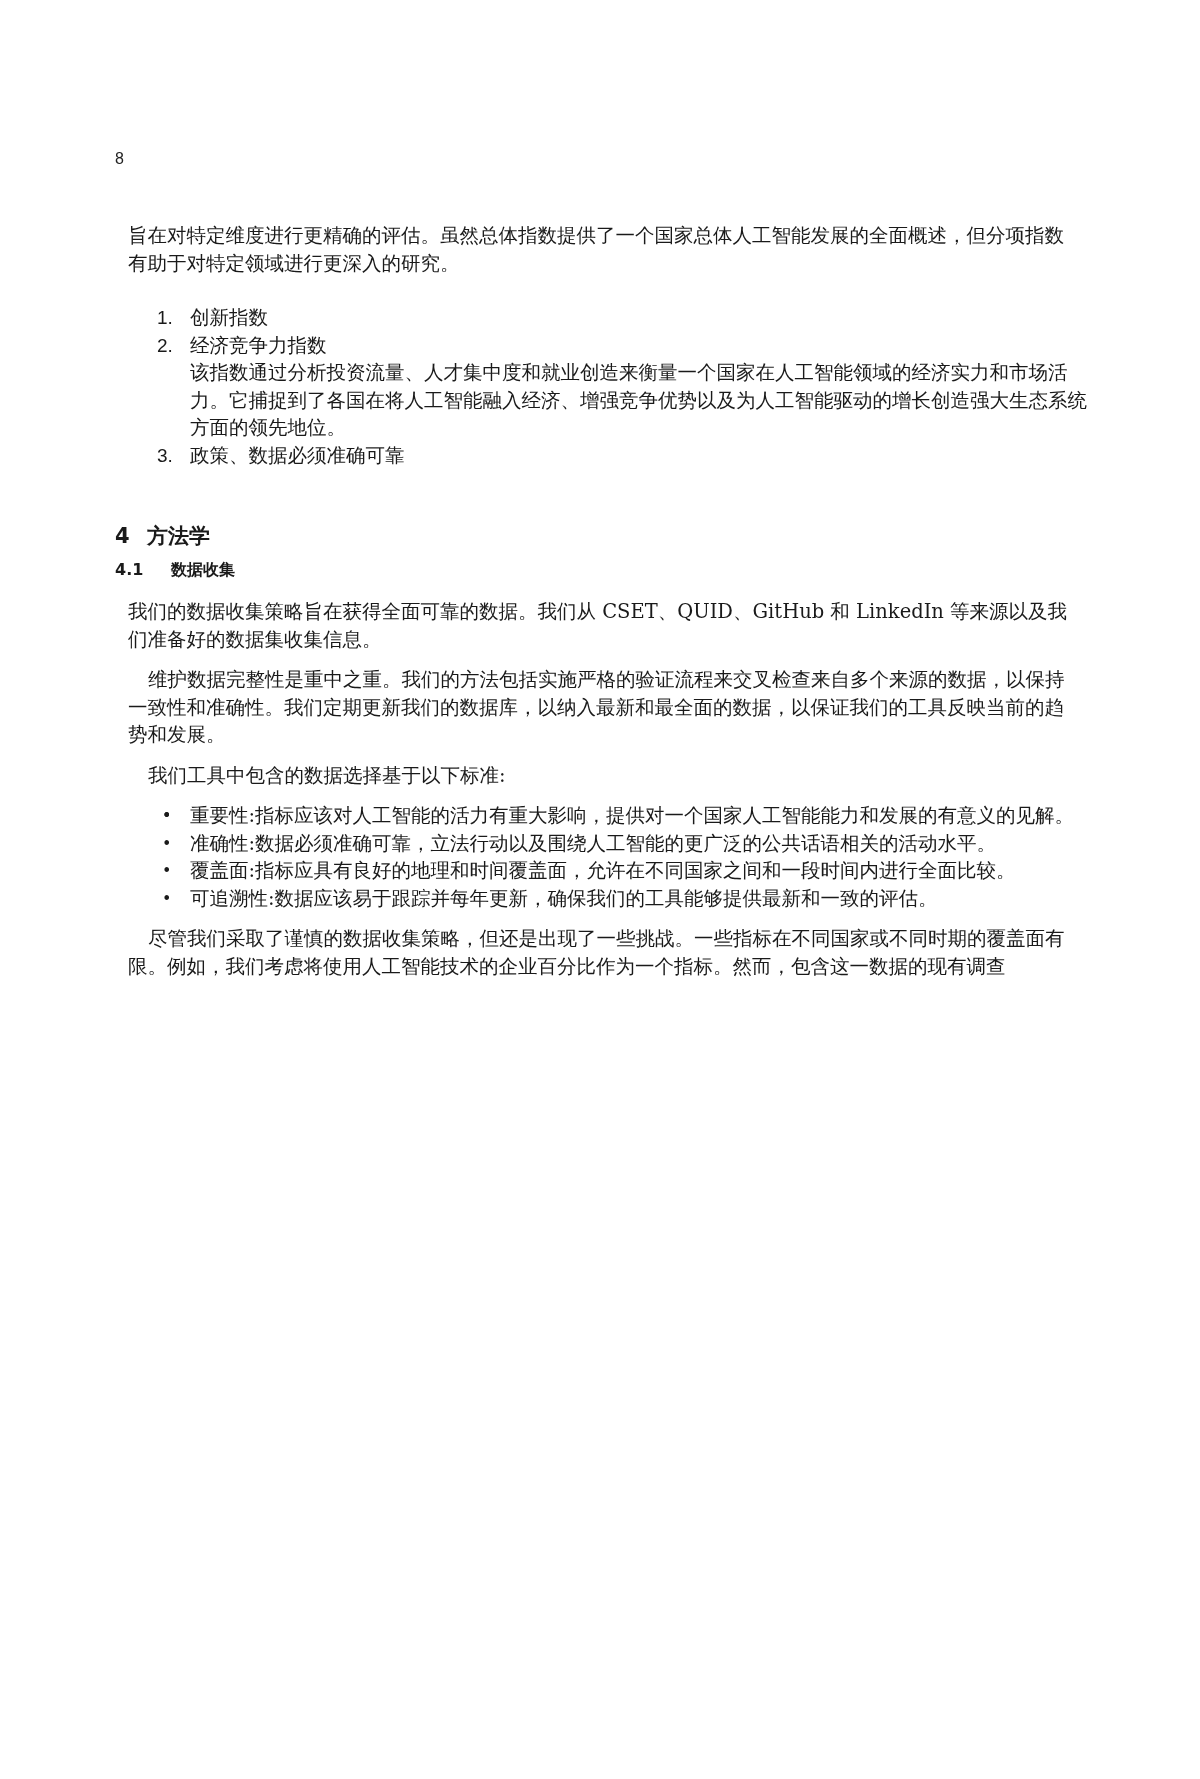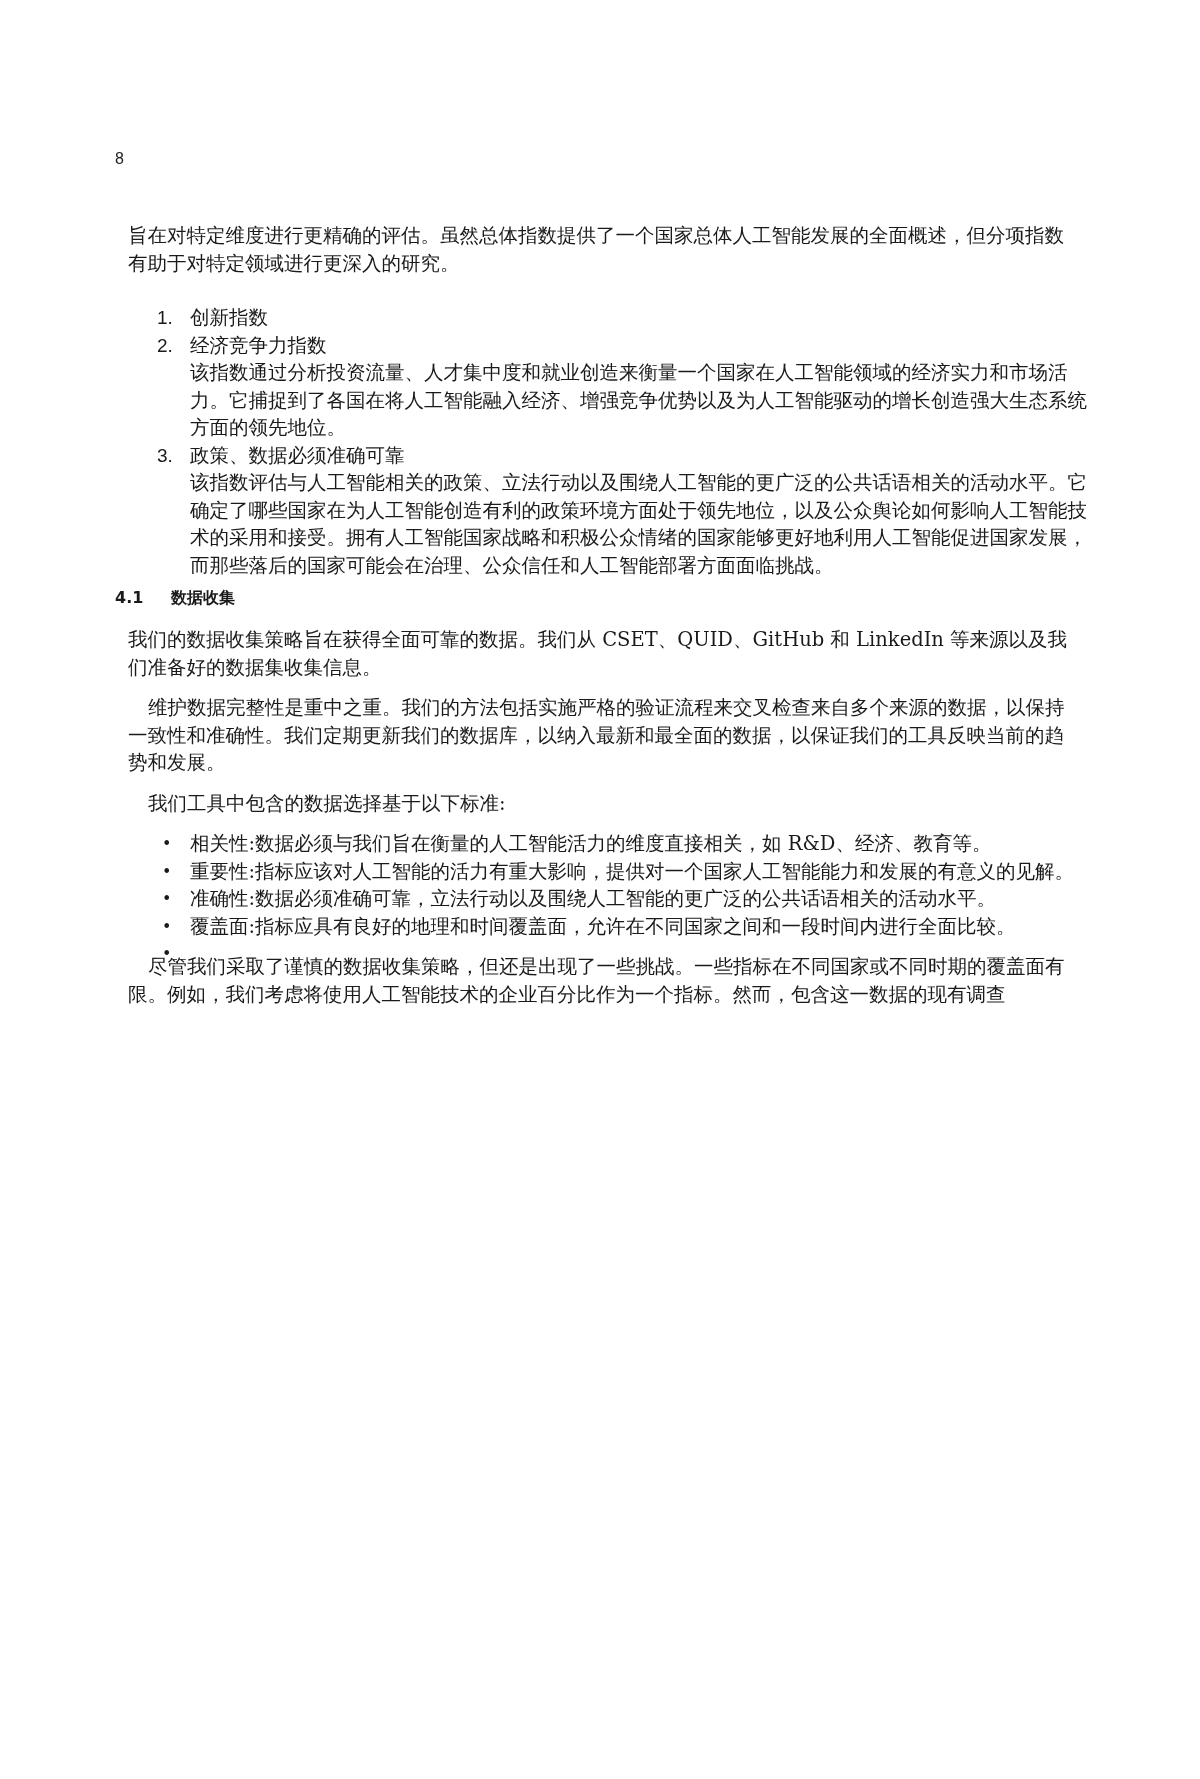--- a/index.html
+++ b/index.html
@@ -122,51 +122,53 @@
         <span class="idx-title">创新指数</span>
       </li>
       <li>
         <span class="idx-num">2.</span>
         <span class="idx-title">经济竞争力指数</span>
         <span class="idx-desc">该指数通过分析投资流量、人才集中度和就业创造来衡量一个国家在人工智能领域的经济实力和市场活力。它捕捉到了各国在将人工智能融入经济、增强竞争优势以及为人工智能驱动的增长创造强大生态系统方面的领先地位。</span>
       </li>
       <li>
         <span class="idx-num">3.</span>
         <span class="idx-title">政策、数据必须准确可靠</span>
-        <span class="idx-desc">该指数评估与人工智能相关的政策、立法行动以及围绕人工智能的更广泛的公共话语相关的活动水平。它确定了哪些国家在为人工智能创造有利的政策环境方面处于领先地位，以及公众舆论如何影响人工智能技术的采用和接受。拥有人工智能国家战略和积极公众情绪的国家能够更好地利用人工智能促进国家发展，而那些落后的国家可能会在治理、公众信任和人工智能部署方面面临挑战。</span>
       </li>
     </ol>
 
+    <h2 class="section">
+      <span class="sec-num">4</span><span>方法学</span>
+    </h2>
 
     <h3 class="subsection">
       <span class="sub-num">4.1</span><span>数据收集</span>
     </h3>
 
     <p>我们的数据收集策略旨在获得全面可靠的数据。我们从 CSET、QUID、GitHub 和 LinkedIn 等来源以及我们准备好的数据集收集信息。</p>
     <p class="indent">维护数据完整性是重中之重。我们的方法包括实施严格的验证流程来交叉检查来自多个来源的数据，以保持一致性和准确性。我们定期更新我们的数据库，以纳入最新和最全面的数据，以保证我们的工具反映当前的趋势和发展。</p>
     <p class="indent">我们工具中包含的数据选择基于以下标准:</p>
 
     <ul class="criteria">
       <li>
         <span class="bullet">•</span>
-        <span>相关性:数据必须与我们旨在衡量的人工智能活力的维度直接相关，如 R&amp;D、经济、教育等。</span>
       </li>
       <li>
         <span class="bullet">•</span>
         <span>重要性:指标应该对人工智能的活力有重大影响，提供对一个国家人工智能能力和发展的有意义的见解。</span>
       </li>
       <li>
         <span class="bullet">•</span>
         <span>准确性:数据必须准确可靠，立法行动以及围绕人工智能的更广泛的公共话语相关的活动水平。</span>
       </li>
       <li>
         <span class="bullet">•</span>
         <span>覆盖面:指标应具有良好的地理和时间覆盖面，允许在不同国家之间和一段时间内进行全面比较。</span>
       </li>
       <li>
         <span class="bullet">•</span>
+        <span>可追溯性:数据应该易于跟踪并每年更新，确保我们的工具能够提供最新和一致的评估。</span>
       </li>
     </ul>
 
     <p class="indent">尽管我们采取了谨慎的数据收集策略，但还是出现了一些挑战。一些指标在不同国家或不同时期的覆盖面有限。例如，我们考虑将使用人工智能技术的企业百分比作为一个指标。然而，包含这一数据的现有调查</p>
 
   </div>
 </div>
 
 </body></html>

